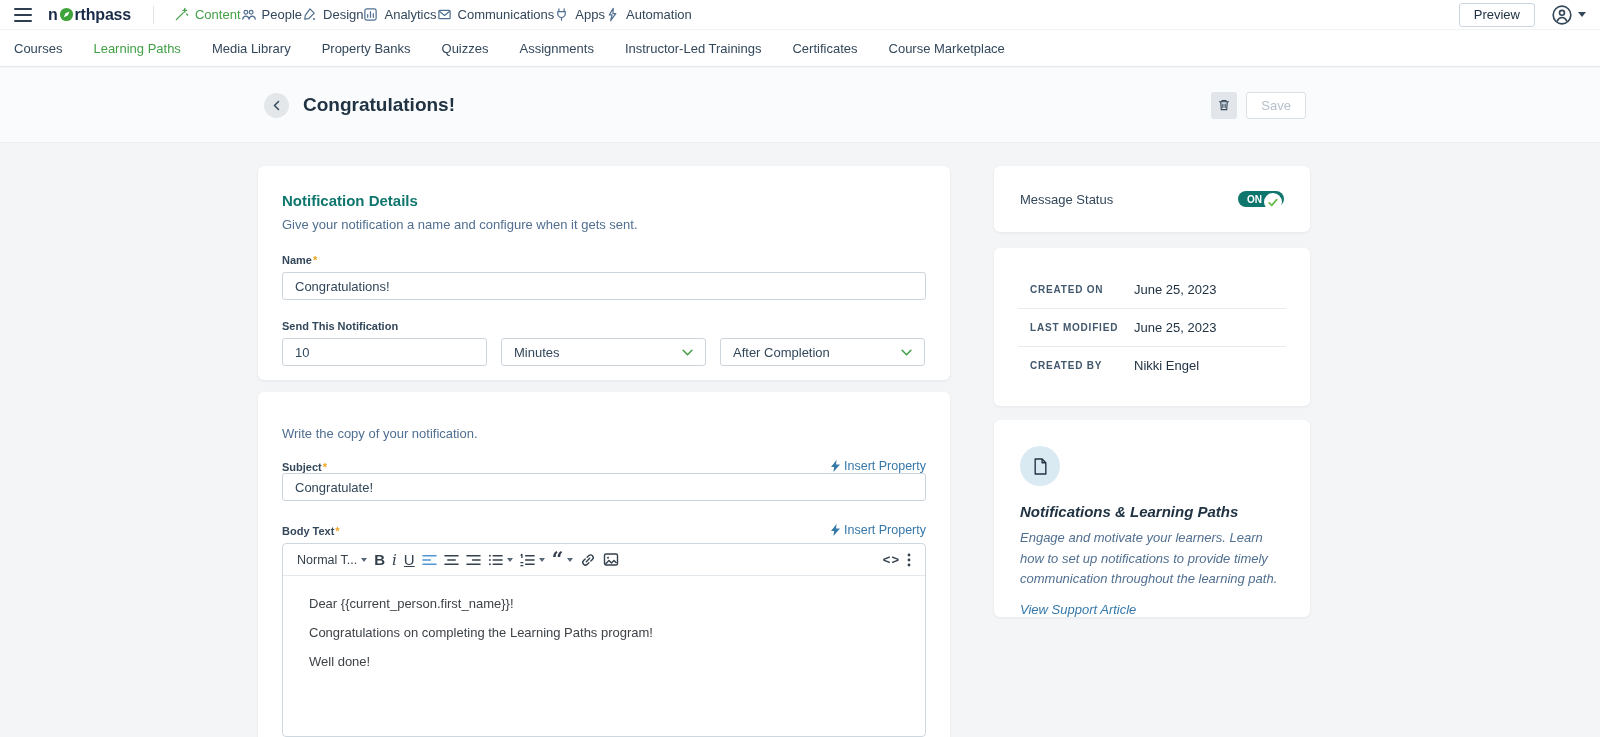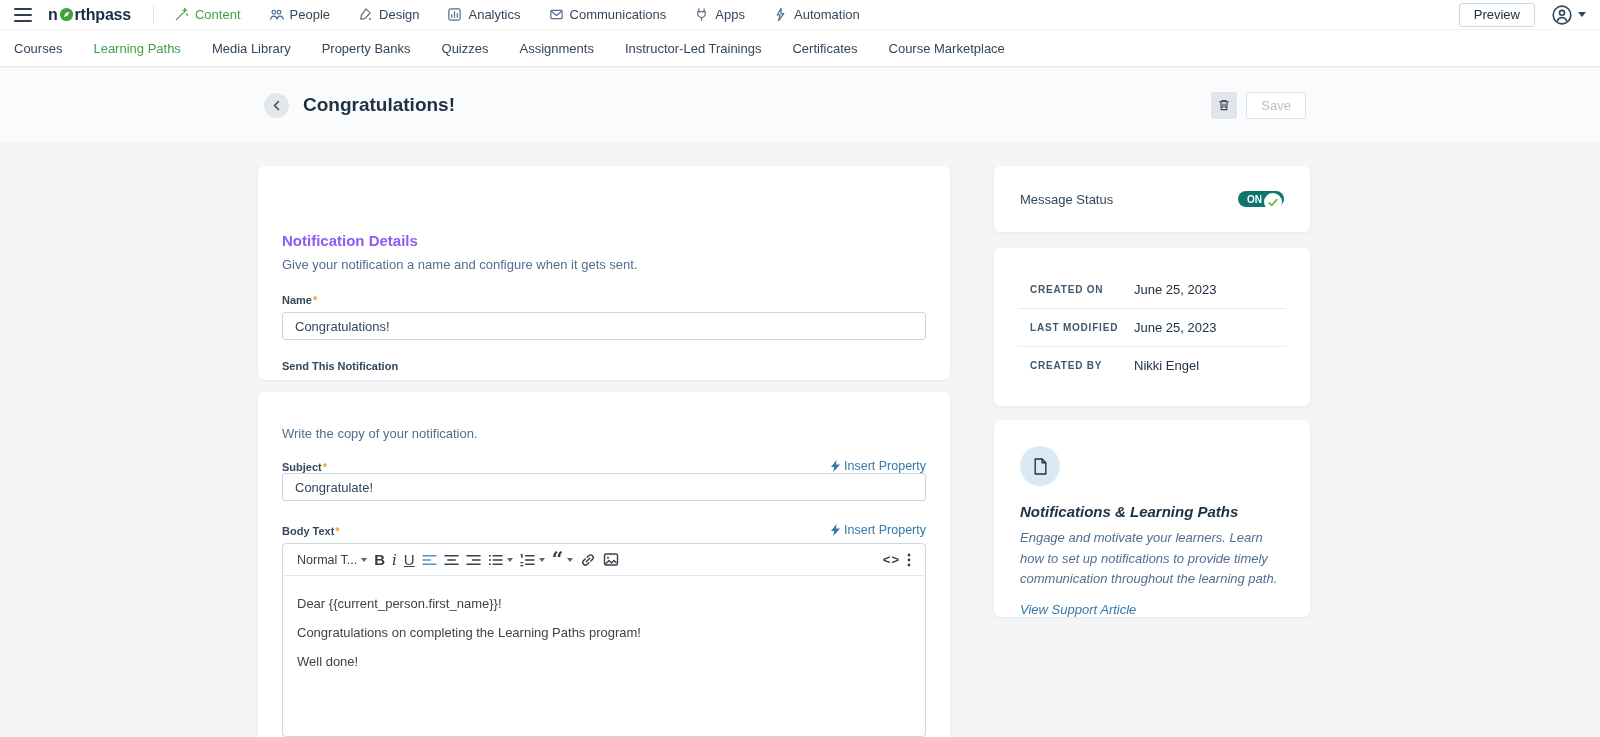--- a/index.html
+++ b/index.html
@@ -11,21 +11,21 @@
   
   .topbar {
     position:absolute; top:0; left:0; right:0; height:30px; background:#fff;
     display:flex; align-items:center; padding:0 14px; border-bottom:1px solid #f0f2f4;
   }
   .hamburger { width:18px; height:14px; display:flex; flex-direction:column; justify-content:space-between; cursor:pointer; margin-right:16px; }
   .hamburger span { display:block; height:2px; background:#2d3e50; border-radius:1px; }
   .logo { display:flex; align-items:center; font-weight:bold; font-size:16px; color:#1a2b49; letter-spacing:-0.2px; }
   .logo svg { margin:0 1px; }
   .nav-divider { width:1px; height:18px; background:#e0e5ea; margin:0 20px 0 22px; }
-  .topnav { display:flex; align-items:center; gap:28px; }
+  .topnav { display:flex; align-items:center; }
   .topnav .item { display:flex; align-items:center; gap:6px; font-size:13px; color:#33475b; cursor:pointer; }
   .topnav .item svg { color:#516f90; }
   .topnav .item.active { color:#43a047; }
   .topnav .item.active svg { color:#43a047; }
   .topbar-right { margin-left:auto; display:flex; align-items:center; }
   .preview-btn {
     background:#fff; border:1px solid #cbd6e2; border-radius:3px; height:24px;
     padding:0 14px; font-size:13px; color:#213343; cursor:pointer; font-family:inherit;
   }
   .avatar-group { display:flex; align-items:center; gap:5px; margin-left:16px; cursor:pointer; }
@@ -45,21 +45,21 @@
   .back-btn { width:25px; height:25px; border-radius:50%; background:#e4e7ea; border:none;
     display:flex; align-items:center; justify-content:center; cursor:pointer; color:#33475b; flex:none; }
   .page-title { font-size:19px; font-weight:bold; color:#213343; margin-left:14px; }
   .head-spacer { flex:1; }
   .trash-btn { width:26px; height:27px; border:none; border-radius:3px; background:#e2e6ea;
     display:flex; align-items:center; justify-content:center; cursor:pointer; color:#33475b; }
   .save-btn { height:27px; margin-left:9px; padding:0 14px; border:1px solid #dbe1e7; border-radius:3px;
     background:#fff; color:#b6c1cb; font-size:13px; font-family:inherit; cursor:default; }
   
   .card { position:absolute; background:#fff; border-radius:6px; box-shadow:0 1px 3px rgba(45,62,80,0.08); }
-  .card-title { font-size:15px; font-weight:bold; color:#8b5cf6;margin-top:40px; }
+  .card-title { font-size:15px; font-weight:bold; color:#0f766e; }
   .card-sub { font-size:13px; color:#516f90; margin-top:8px; }
   .field-label { font-size:11px; font-weight:bold; color:#33475b; }
   .req { color:#f0a21c; margin-left:1px; }
   .text-input {
     width:100%; height:28px; border:1px solid #ccd4dc; border-radius:3px; background:#fff;
     font-size:13px; color:#33475b; padding:0 12px; font-family:inherit;
   }
   
   .card-details { left:258px; top:166px; width:692px; height:214px; padding:26px 24px; }
   .card-details .name-label { margin-top:22px; display:block; }
@@ -80,21 +80,21 @@
   .tb-item { display:flex; align-items:center; gap:4px; color:#34404c; font-size:13px; cursor:pointer; }
   .tb-caret { width:0; height:0; border-left:3.5px solid transparent; border-right:3.5px solid transparent; border-top:4px solid #566676; }
   .tb-bold { font-weight:bold; font-size:15px; }
   .tb-italic { font-family:"DejaVu Serif", serif; font-style:italic; font-size:15px; }
   .tb-underline { text-decoration:underline; font-size:15px; }
   .tb-style { font-size:12.5px; color:#34404c; }
   .tb-quote { font-family:"DejaVu Serif", serif; font-weight:bold; font-size:20px; line-height:10px; height:12px; }
   .tb-code { font-size:13px; font-weight:bold; letter-spacing:1px; }
   .tb-spacer { flex:1; }
   .editor-body { padding:20px 14px; min-height:160px; color:#3e4348; font-size:13px; cursor:text; }
-  .editor-body p { margin:0 0 14px; }
+  .editor-body p { margin:0 12px 14px; }
   
   .card-status { left:994px; top:166px; width:316px; height:66px; display:flex; align-items:center; justify-content:space-between; padding:0 26px;gap:27px; }
   .status-label { font-size:13px; color:#33475b; }
   .toggle { position:relative; width:46px; height:16px; background:#0f766e; border-radius:11px; cursor:pointer; }
   .toggle .on-text { position:absolute; left:9px; top:50%; transform:translateY(-50%); color:#fff; font-size:10px; font-weight:bold; }
   .toggle .knob { position:absolute; right:2px; top:2px; width:18px; height:18px; background:#fff; border-radius:50%;
     display:flex; align-items:center; justify-content:center; color:#65bb47; }
   .card-meta { left:994px; top:248px; width:316px; height:158px; padding:22px 24px; }
   .meta-row { display:flex; align-items:center; height:38px; padding-left:12px; }
   .meta-row + .meta-row { border-top:1px solid #e8ecef; }
@@ -217,20 +217,35 @@
     </button>
     <button class="save-btn">Save</button>
   </div>
 
   <section class="card card-details">
     <h3 class="card-title">Notification Details</h3>
     <p class="card-sub">Give your notification a name and configure when it gets sent.</p>
     <label class="field-label name-label"><span>Name</span><span class="req">*</span></label>
     <input class="text-input name-input" readonly="" value="Congratulations!" style="">
     <label class="field-label send-label">Send This Notification</label>
+    <div class="send-row">
+      <input class="text-input" readonly="" value="10" style="">
+      <div class="select-box">
+        <span>Minutes</span>
+        <svg class="green-chevron" width="11" height="7" viewBox="0 0 12 8" fill="none" stroke="currentColor" stroke-width="1.8" stroke-linecap="round" stroke-linejoin="round">
+            <path d="M1 1.5l5 5 5-5"></path>
+          </svg>
+      </div>
+      <div class="select-box">
+        <span>After Completion</span>
+        <svg class="green-chevron" width="11" height="7" viewBox="0 0 12 8" fill="none" stroke="currentColor" stroke-width="1.8" stroke-linecap="round" stroke-linejoin="round">
+            <path d="M1 1.5l5 5 5-5"></path>
+          </svg>
+      </div>
+    </div>
   </section>
 
   <section class="card card-content">
     <p class="card-sub">Write the copy of your notification.</p>
 
     <div class="label-row">
       <label class="field-label"><span>Subject</span><span class="req">*</span></label>
       <span class="insert-link">
         <svg width="9" height="12" viewBox="0 0 9 12" fill="#3578a9">
             <path d="M5.6 0L0 7h3.2L2.4 12 9 4.6H5z"></path>

